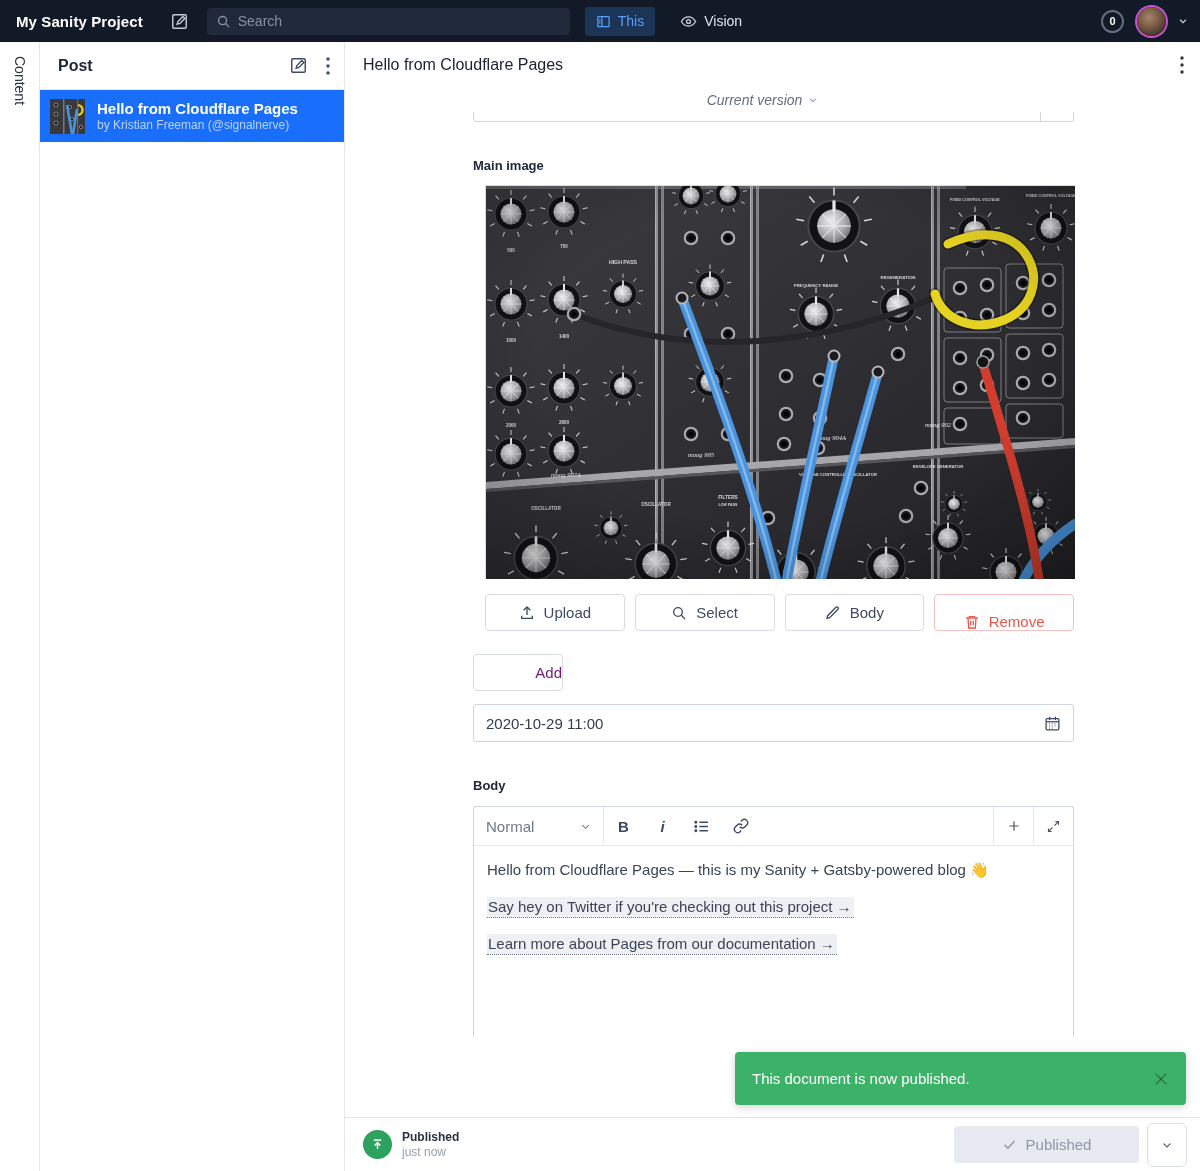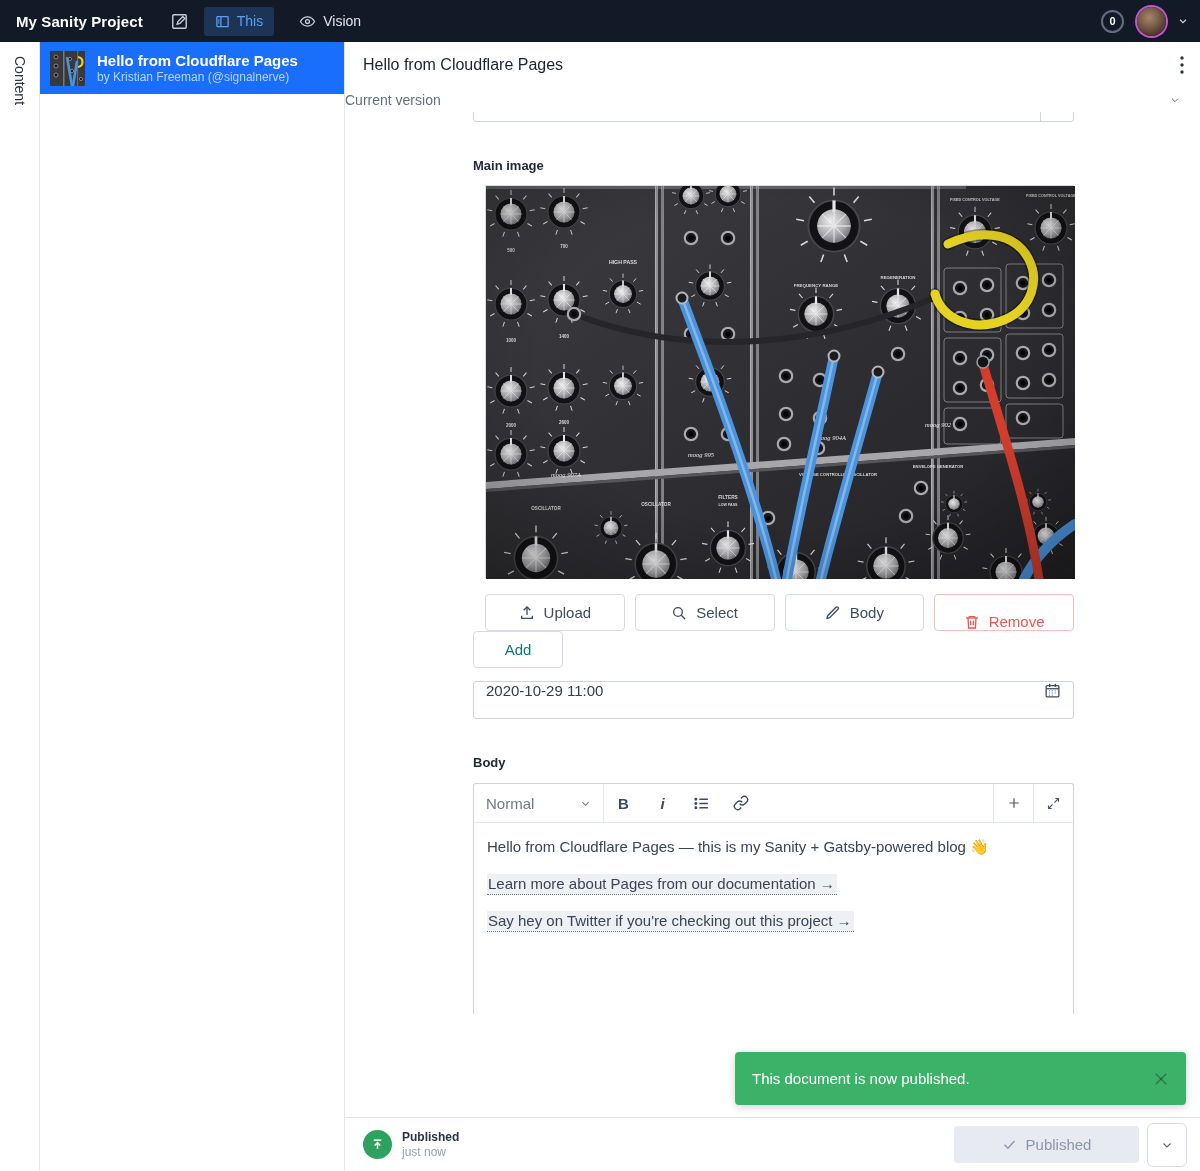--- a/index.html
+++ b/index.html
@@ -48,22 +48,22 @@
   .doc-item-title { color:#fff; font-size:15px; font-weight:600; line-height:18px; }
   .doc-item-sub { color:#b9d3fe; font-size:12px; line-height:15px; }
 
   
   .editor-pane { flex:1; display:flex; flex-direction:column; position:relative;
     background:#fff; min-width:0; }
   .doc-header { flex:none; }
   .doc-title-row { height:46px; display:flex; align-items:center; padding:0 16px 0 18px; }
   .doc-title { font-size:16px; font-weight:500; color:#1a2230; }
   .doc-title-row .dots { margin-left:auto; }
-  .version-row { height:24px; display:flex; align-items:center; justify-content:space-between;
-    padding-right:20px; gap:6px; color:#646e80; font-size:14px; }
+  .version-row { height:24px; display:flex; align-items:center; justify-content:center;
+    padding-right:20px; gap:6px; color:#646e80; font-size:14px;font-style:italic; }
 
   .doc-body { height:1005px; overflow:hidden; padding:0 126px 0 128px; }
 
   .slug-cut { height:40px; margin-top:-30px; border:1px solid #cfd5dd; border-radius:3px;
     position:relative; }
   .slug-cut .slug-btn { position:absolute; right:0; top:0; bottom:0; width:33px;
     border-left:1px solid #cfd5dd; }
 
   .field-label { margin-top:36px; font-size:13px; font-weight:600; color:#22293a; }
 
@@ -72,27 +72,27 @@
   .image-figure svg { display:block; }
 
   .img-buttons { margin:16px 0 0 12px; width:589px; display:grid;
     grid-template-columns:repeat(4,1fr); gap:10px; }
   .btn { height:37px; border:1px solid #d7dce4; border-radius:4px; background:#fff;
     display:flex; align-items:center; justify-content:center; gap:9px; font-size:15px;
     color:#3f4a61; cursor:pointer; font-family:inherit; }
   .btn.danger { color:#e8564e; border-color:#f2c2be;align-items:flex-end; }
 
   .cat-label { margin-top:35px; }
-  .add-btn { margin-top:0; width:90px; height:37px; border:1px solid #d7dce4;
-    border-radius:4px; background:#fff; color:#0f766e; font-size:15px;
-    display:flex; align-items:center; justify-content:center; cursor:pointer; }
+  .add-btn { margin-top:23px; width:90px; height:37px; border:1px solid #d7dce4;
+    border-radius:4px; background:#fff; color:#701a75; font-size:15px;
+    display:flex; align-items:center; justify-content:flex-end; cursor:pointer; }
 
   .pub-label { margin-top:35px; }
   .date-input { margin-top:13px; height:38px; border:1px solid #cfd5dd; border-radius:3px;
-    display:flex; align-items:flex-start; padding:0 12px; }
+    display:flex; align-items:center; padding:0 12px; }
   .date-value { font-size:15px; color:#333c4d; }
   .date-input .cal { margin-left:auto; display:flex; cursor:pointer; }
 
   .body-label { }
   .rte { margin-top:13px; border:1px solid #cfd5dd; border-bottom:none;
     border-radius:3px 3px 0 0; height:231px; overflow:hidden; }
   .rte-toolbar { height:39px; display:flex; align-items:stretch;
     border-bottom:1px solid #e3e8ef; }
   .rte-style { width:129px; display:flex; align-items:center; padding:0 12px;
     color:#6e7888; font-size:15px; cursor:pointer; }
@@ -141,20 +141,29 @@
   <header class="topbar">
     <span class="brand">My Sanity Project</span>
     <span class="tb-icon-btn">
       <span>
         <svg class="ic" width="19" height="19" viewBox="0 0 24 24" fill="none" stroke="#c3cbd9" stroke-width="1.8">
             <rect x="3.5" y="3.5" width="17" height="17" rx="1.5"></rect>
             <path d="M9 15.5l1-3.5 6.2-6.2 2.5 2.5L12.5 14.5z" fill="#131a27"></path>
           </svg>
       </span>
     </span>
+    <div class="searchbox">
+      <span>
+        <svg class="ic" width="15" height="15" viewBox="0 0 24 24" fill="none" stroke="#8792a3" stroke-width="2.2">
+            <circle cx="10.5" cy="10.5" r="6.5"></circle>
+            <line x1="15.5" y1="15.5" x2="21" y2="21"></line>
+          </svg>
+      </span>
+      <span class="ph">Search</span>
+    </div>
     <div class="tool-tab active">
       <span>
         <svg class="ic" width="15" height="15" viewBox="0 0 24 24" fill="none" stroke="#5ba0f7" stroke-width="2">
             <rect x="3" y="4" width="18" height="16" rx="1"></rect>
             <line x1="9.5" y1="4" x2="9.5" y2="20"></line>
             <line x1="6.2" y1="8" x2="6.2" y2="16" stroke-width="1.4"></line>
           </svg>
       </span>
       <span>This</span>
     </div>
@@ -178,20 +187,38 @@
     </div>
   </header>
 
   <div class="workspace">
 
     <div class="content-rail">
       <span class="rail-label">Content</span>
     </div>
 
     <aside class="list-pane">
+      <div class="pane-header">
+        <span class="pane-title">Post</span>
+        <span class="pane-actions">
+          <span>
+            <svg class="ic" width="19" height="19" viewBox="0 0 24 24" fill="none" stroke="#3f4a63" stroke-width="1.8">
+                <rect x="3.5" y="3.5" width="17" height="17" rx="1.5"></rect>
+                <path d="M9 15.5l1-3.5 6.2-6.2 2.5 2.5L12.5 14.5z" fill="#fff"></path>
+              </svg>
+          </span>
+          <span>
+            <svg class="ic" width="4" height="18" viewBox="0 0 4 18" fill="#44517e">
+                <circle cx="2" cy="2" r="1.8"></circle>
+                <circle cx="2" cy="9" r="1.8"></circle>
+                <circle cx="2" cy="16" r="1.8"></circle>
+              </svg>
+          </span>
+        </span>
+      </div>
       <div class="doc-item">
         <span class="thumb">
           <svg width="35" height="35" viewBox="0 0 35 35">
               <rect width="35" height="35" fill="#39393d"></rect>
               <rect x="13" y="0" width="1.5" height="35" fill="#77777c"></rect>
               <rect x="27" y="0" width="1.2" height="35" fill="#6a6a6f"></rect>
               <circle cx="6" cy="6" r="2" fill="#1a1a1c" stroke="#9a9a9e" stroke-width=".8"></circle>
               <circle cx="6" cy="15" r="2" fill="#1a1a1c" stroke="#9a9a9e" stroke-width=".8"></circle>
               <circle cx="6" cy="24" r="2" fill="#1a1a1c" stroke="#9a9a9e" stroke-width=".8"></circle>
               <circle cx="20" cy="8" r="1.6" fill="#111" stroke="#aaa" stroke-width=".7"></circle>
@@ -540,22 +567,22 @@
               <svg class="ic" width="15" height="15" viewBox="0 0 24 24" fill="none" stroke="#4a5568" stroke-width="1.8">
                   <polyline points="15,4 20,4 20,9"></polyline>
                   <line x1="20" y1="4" x2="13.5" y2="10.5"></line>
                   <polyline points="9,20 4,20 4,15"></polyline>
                   <line x1="4" y1="20" x2="10.5" y2="13.5"></line>
                 </svg>
             </button>
           </div>
           <div class="rte-content">
             <p>Hello from Cloudflare Pages — this is my Sanity + Gatsby-powered blog 👋</p>
+            <p><a class="body-link">Say hey on Twitter if you're checking out this project →</a></p>
             <p><a class="body-link">Learn more about Pages from our documentation →</a></p>
-            <p><a class="body-link">Say hey on Twitter if you're checking out this project →</a></p>
           </div>
         </div>
       </div>
 
       <div class="toast">
         <span class="toast-msg">This document is now published.</span>
         <span class="toast-close">
           <svg class="ic" width="18" height="18" viewBox="0 0 24 24" fill="none" stroke="rgba(0,0,0,0.3)" stroke-width="2.2">
               <line x1="5" y1="5" x2="19" y2="19"></line>
               <line x1="19" y1="5" x2="5" y2="19"></line>

